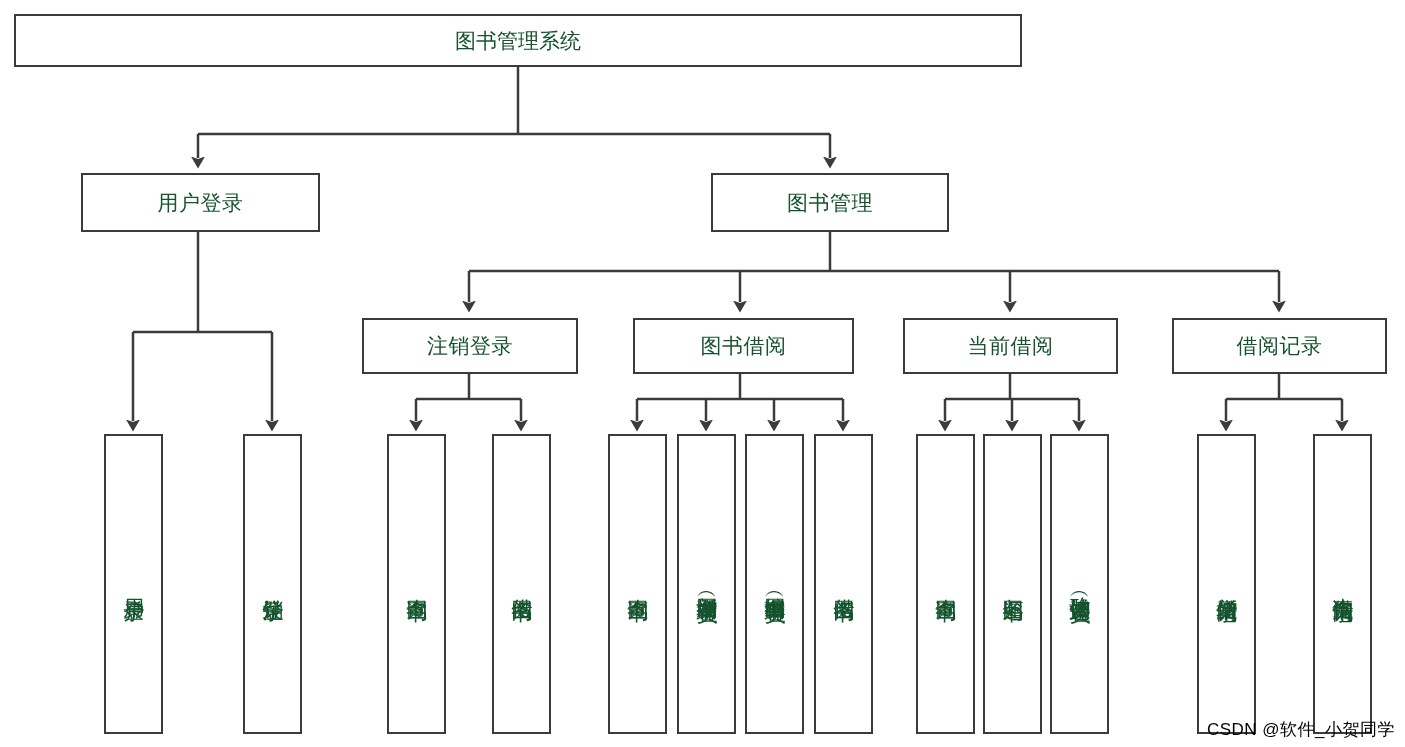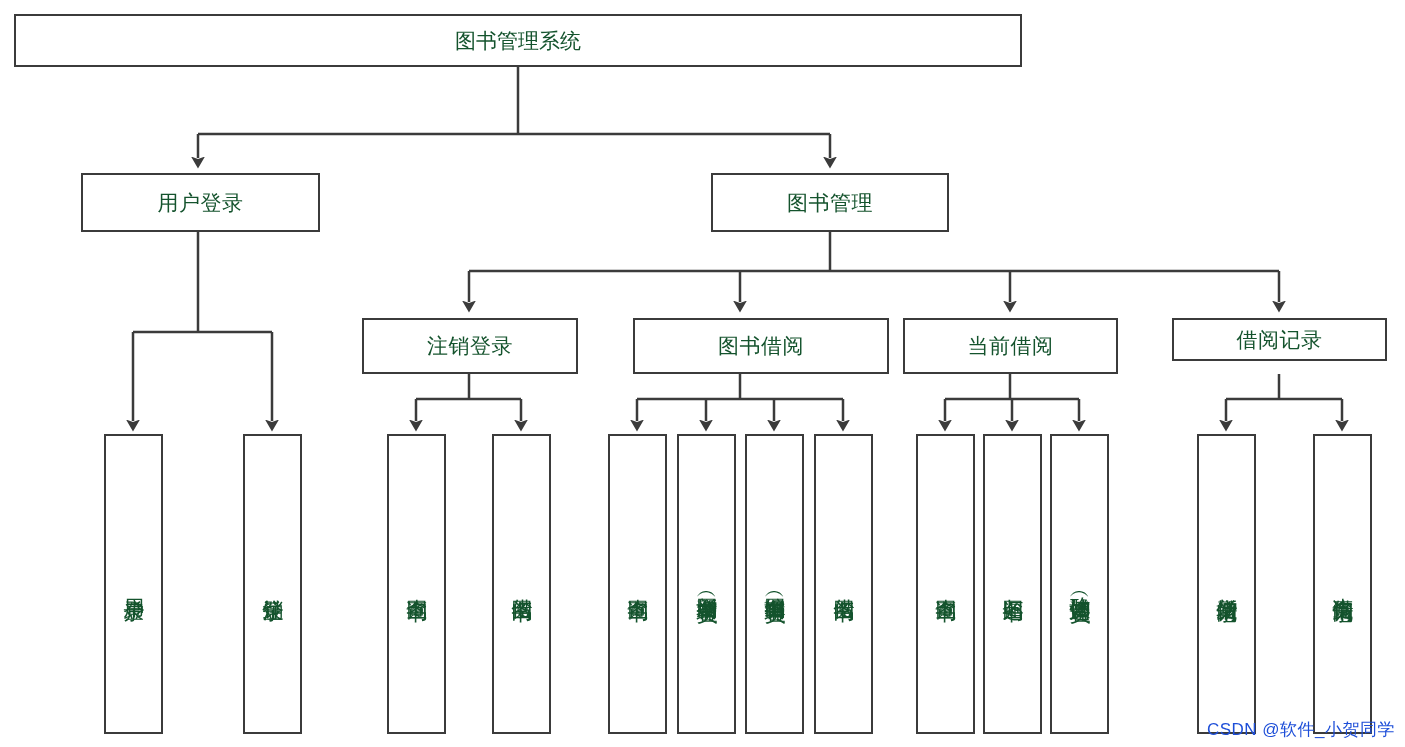--- a/index.html
+++ b/index.html
@@ -62,21 +62,21 @@
     fill: none;
   }
   .arrowhead {
     fill: #3b3b3b;
   }
   .watermark {
     position: absolute;
     right: 10px;
     bottom: 6px;
     font-size: 17px;
-    color: #1d4ed8;
+    color: #000000;
     letter-spacing: 0.5px;
     white-space: nowrap;
     margin-top: 28px;
   }
 </style>
 </head>
 <body>
 
 <div id="canvas">
 
@@ -135,27 +135,27 @@
   <div class="box box-h" style="left:81px; top:173px; width:239px; height:59px;">
     <span>用户登录</span>
   </div>
   <div class="box box-h" style="left:711px; top:173px; width:238px; height:59px;">
     <span>图书管理</span>
   </div>
 
   <div class="box box-h" style="left:362px; top:318px; width:216px; height:56px;">
     <span>注销登录</span>
   </div>
-  <div class="box box-h" style="left:633px; top:318px; width:256px; height:56px;">
+  <div class="box box-h" style="left:633px; top:318px; width:221px; height:56px;">
     <span>图书借阅</span>
   </div>
   <div class="box box-h" style="left:903px; top:318px; width:215px; height:56px;align-items:center;">
     <span>当前借阅</span>
   </div>
-  <div class="box box-h" style="left:1172px; top:318px; width:215px; height:43px;">
+  <div class="box box-h" style="left:1172px; top:318px; width:215px; height:56px;">
     <span>借阅记录</span>
   </div>
 
   <div class="box box-v" style="left:104px; top:434px; width:59px; height:300px;">
     <span class="vtext">用户登录</span>
   </div>
   <div class="box box-v" style="left:243px; top:434px; width:59px; height:300px;">
     <span class="vtext">注销登录</span>
   </div>
 

